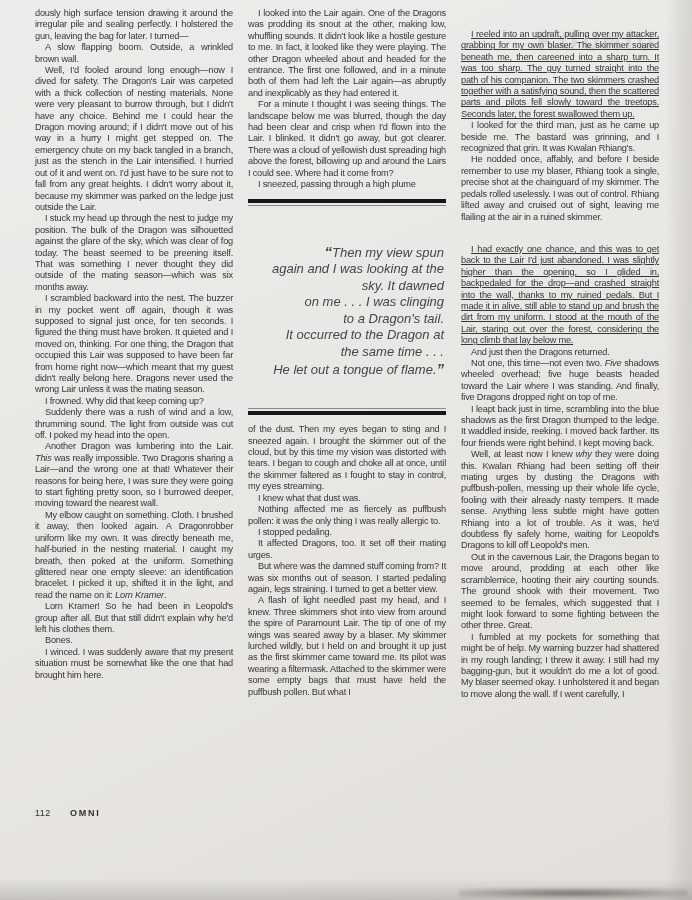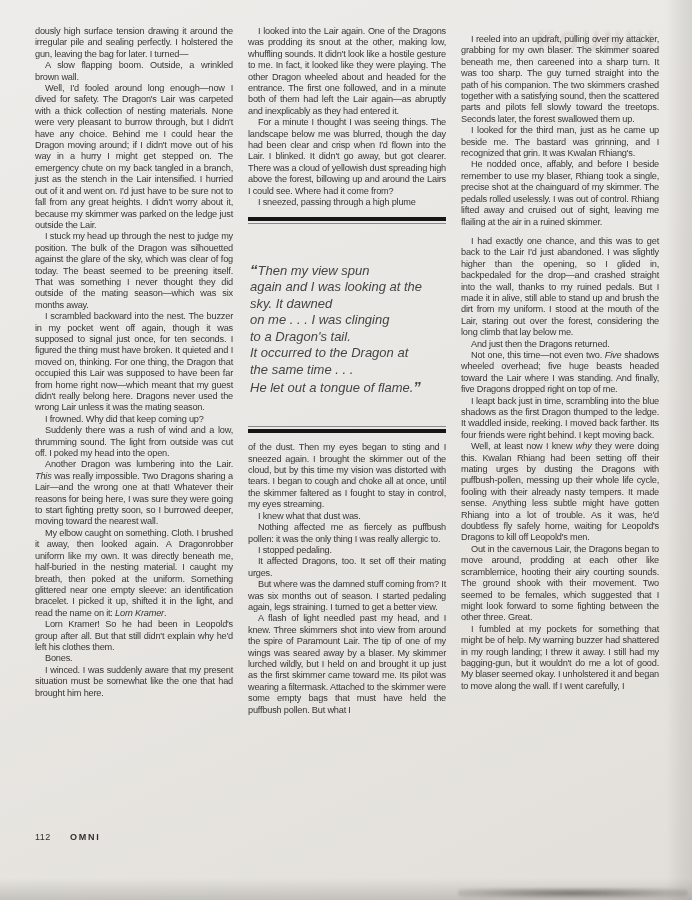--- a/index.html
+++ b/index.html
@@ -2,43 +2,43 @@
 <html lang="en"><head>
 <meta charset="utf-8">
 <style>
   html,body{margin:0;padding:0;background:#9a9894;}
   .page{
     position:relative;width:692px;height:900px;overflow:hidden;
     background:linear-gradient(155deg,#edecea 0%,#e9e7e3 50%,#e2dfda 100%);
     font-family:"Liberation Sans", sans-serif;
   }
   .columns{
-    position:absolute;left:35px;top:26px;width:624px;
+    position:absolute;left:35px;top:8px;width:624px;
     display:flex;gap:15px;
   }
   .col{
     width:198px;flex:0 0 198px;
     font-size:9.2px;line-height:11.4px;letter-spacing:-0.2px;
     color:#363636;text-align:justify;
     hyphens:auto;-webkit-hyphens:auto;
   }
   .col p{margin:0;text-indent:10px;}
   .col p.noindent{text-indent:0;}
-  .col p.gap{margin-top:8px;}
+  .col p.gap{margin-top:21px;text-decoration:underline;}
   .quotewrap{margin:8px 0 9px 0;}
   .rule{height:2px;}
   .rule-top{border-top:4px solid #161616;border-bottom:1px solid #8a8a8a;}
   .rule-bottom{border-top:1px solid #8a8a8a;border-bottom:4px solid #161616;}
   .pullquote{
-    text-align:left;font-style:italic;font-size:13px;line-height:16.6px;
+    text-align:right;font-style:italic;font-size:13px;line-height:16.6px;
     color:#454545;padding:38px 2px 30px 2px;letter-spacing:0;text-indent:0;
   }
   .qmark{font-weight:bold;font-size:15px;}
   .footer{
-    position:absolute;left:35px;top:832px;
+    position:absolute;left:35px;top:808px;
     font-size:9px;color:#2e2e2e;letter-spacing:0.5px;
   }
   .footer .mag{margin-left:16px;letter-spacing:1.8px;font-weight:600;}
   .ghost{
     position:absolute;left:538px;top:28px;width:156px;
     font-size:23px;font-weight:bold;letter-spacing:5px;
     color:rgba(199,195,188,0.55);filter:blur(1.2px);
     transform:scaleY(1.12);
   }
   .edge-right{

